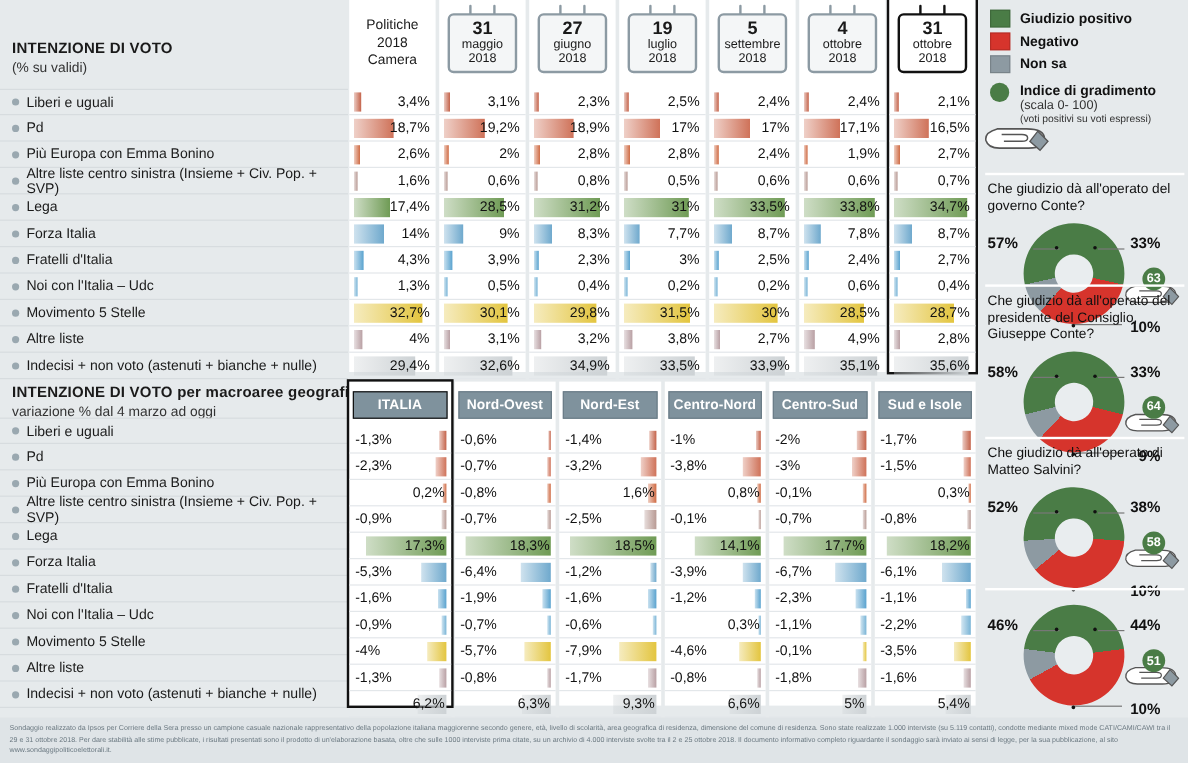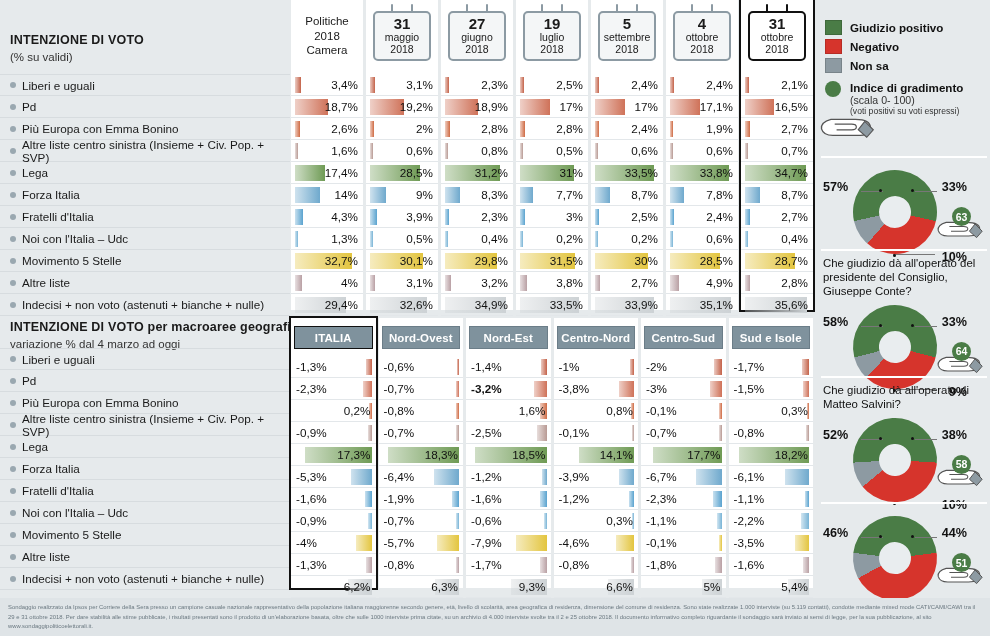--- a/index.html
+++ b/index.html
@@ -99,21 +99,21 @@
   .c2.pos { justify-content:flex-end; }
 
   .foot {
     position:absolute; left:0; top:598px; width:990px; height:38px;
     background:#dfe4e7; color:#6a7880;
     font-size:5.9px; line-height:1.62; padding:5px 8px 0 8px;
     letter-spacing:.01px;
   }
 
   
-  .side { position:absolute; left:815px; top:12px; width:175px; height:598px; background:#e6eaec; }
+  .side { position:absolute; left:815px; top:0; width:175px; height:598px; background:#e6eaec; }
 
   .legend { position:absolute; left:10px; top:6px; width:160px; }
   .lgrow { display:flex; align-items:center; height:19px; }
   .swatch { width:17px; height:15px; margin-right:8px; flex:none; border:1px solid rgba(0,0,0,.15); }
   .lgtxt { font-size:11.6px; font-weight:bold; color:#111; }
   .lgcircle { width:16px; height:16px; border-radius:50%; background:#4a7c46; margin-right:9px; flex:none; }
   .lgsub { font-size:10.6px; color:#333; font-weight:normal; }
   .lgsub2 { font-size:8.6px; color:#333; font-weight:normal; }
 
   .qblock { position:absolute; left:8px; width:162px; }
@@ -749,21 +749,21 @@
             </div>
           </div>
           <div class="col" style="left: 176px; width: 84.5px; top: 8px; bottom: 10px;">
             <div class="geohdr">
               <span>Nord-Est</span>
             </div>
             <div class="cell c2 neg" style="top: 38px;">
               <span class="val">-1,4%</span>
               <div class="bar" style="width: 5.41579px; background: linear-gradient(to right, rgba(196, 99, 74, 0.333), rgb(196, 99, 74)); left: auto; right: 4px;"></div>
             </div>
-            <div class="cell c2 neg" style="top: 60px; font-weight: bold;">
+            <div class="cell c2 neg" style="top: 60px;">
               <span class="val">-3,2%</span>
               <div class="bar" style="width: 12.3789px; background: linear-gradient(to right, rgba(207, 114, 89, 0.333), rgb(207, 114, 89)); left: auto; right: 4px;"></div>
             </div>
             <div class="cell c2 pos" style="top: 82px;">
               <div class="bar" style="width: 6.18947px; background: linear-gradient(to right, rgba(207, 107, 68, 0.333), rgb(207, 107, 68)); left: auto; right: 4px;"></div>
               <span class="val">1,6%</span>
             </div>
             <div class="cell c2 neg" style="top: 104px;">
               <span class="val">-2,5%</span>
               <div class="bar" style="width: 9.67105px; background: linear-gradient(to right, rgba(184, 154, 148, 0.333), rgb(184, 154, 148)); left: auto; right: 4px;"></div>
@@ -972,20 +972,21 @@
         </div>
         <svg viewBox="0 0 60 34" width="58" height="32" style="position: absolute; left: -8px; top: 92px;">
           <path d="M14 10 L40 10 Q56 10 56 19 Q56 27 42 27 L16 27 Q6 27 4 20 Q3 13 14 10 Z" fill="#fff" stroke="#555" stroke-width="1.4"></path>
           <path d="M18 15 L36 15 Q41 15 41 18 Q41 21 36 21 L20 21" fill="none" stroke="#555" stroke-width="1.3"></path>
           <path d="M50 12 L59 21 L52 29 L43 21 Z" fill="#8d9aa2" stroke="#555" stroke-width="1.2"></path>
         </svg>
       </div>
     <div id="qbox">
         <div class="qblock" style="top: 152px;">
           <div style="position: absolute; left: -2px; top: -8px; width: 166px; height: 2px; background: rgb(255, 255, 255);"></div>
+          <div class="qtitle">Che giudizio dà all'operato del governo Conte?</div>
           <div class="donutwrap">
             <div class="donut" style="background: conic-gradient(rgb(74, 124, 70) 0deg, rgb(74, 124, 70) 205.2deg, rgb(214, 52, 44) 205.2deg, rgb(214, 52, 44) 324deg, rgb(141, 154, 162) 324deg, rgb(141, 154, 162) 360deg); transform: rotate(-102.6deg);"></div>
             <div class="pct lft">57%</div>
             <div class="pct rgt">33%</div>
             <div class="pct bot">10%</div>
             <div class="leader" style="left: 38px; top: 25px; width: 22px;"></div>
             <div class="leader" style="left: 92px; top: 25px; width: 22px;"></div>
             <div class="leader" style="left: 70px; bottom: 11px; width: 42px;"></div>
             <div class="dotmark" style="left: 56px; top: 23px;"></div>
             <div class="dotmark" style="left: 88px; top: 23px;"></div>

